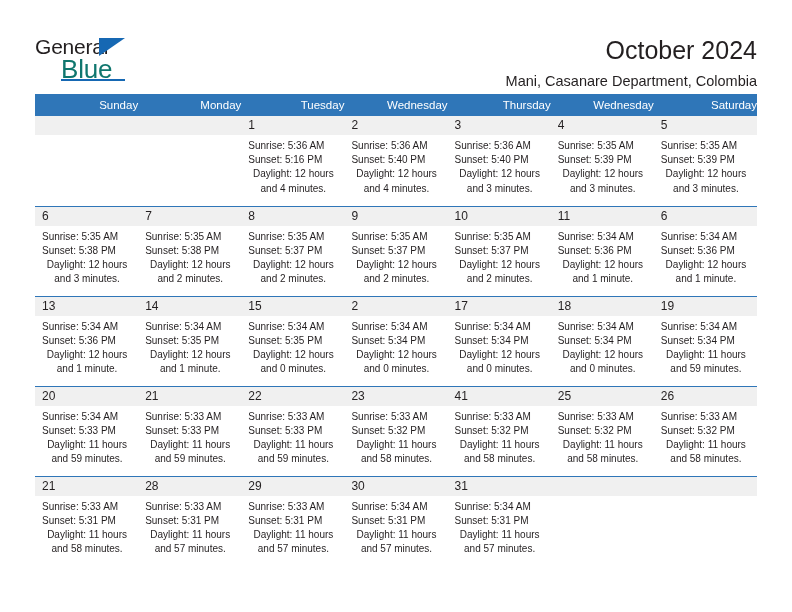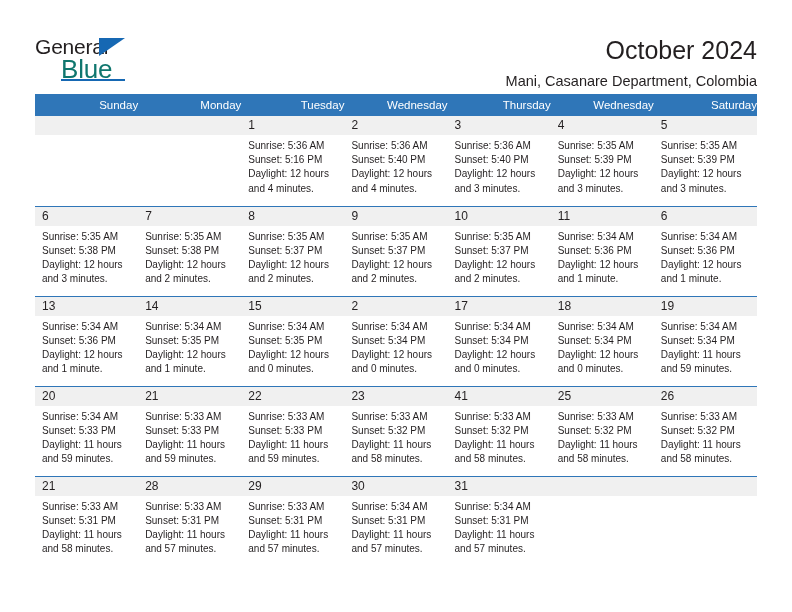--- a/index.html
+++ b/index.html
@@ -141,20 +141,21 @@
     padding: 4px 6px 0 7px;
     font-size: 10px;
     line-height: 14.2px;
     color: #231f20;
   }
   .cell-body div {
     white-space: nowrap;
   }
   .cell-body .daylight {
     white-space: normal;
+    text-align: center;
   }
 </style>
 </head>
 <body>
 
 <div class="page">
 
   <div class="header">
 
     <div class="logo">

